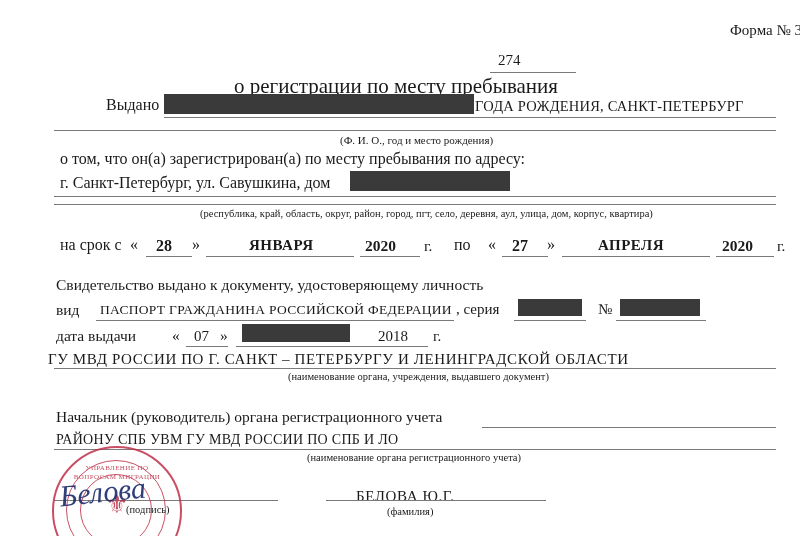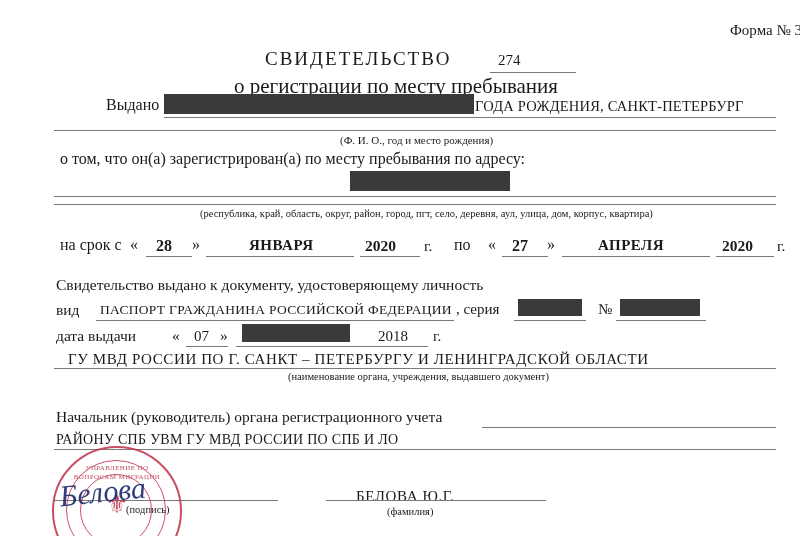--- a/index.html
+++ b/index.html
@@ -89,21 +89,21 @@
   .doc-vid  { top: 301px; left: 36px; font-size: 15.5px; }
   .doc-vid-val { top: 302px; left: 80px; font-size: 13.5px; letter-spacing: 0.3px; }
   .doc-seria { top: 301px; left: 436px; font-size: 15px; }
   .doc-num  { top: 301px; left: 578px; font-size: 15px; }
   .doc-date { top: 327px; left: 36px; font-size: 15.5px; }
   .doc-date-d { top: 328px; left: 174px; font-size: 15px; }
   .doc-date-q1 { top: 327px; left: 152px; font-size: 15.5px; }
   .doc-date-q2 { top: 327px; left: 200px; font-size: 15.5px; }
   .doc-date-y { top: 328px; left: 358px; font-size: 15px; }
   .doc-date-g { top: 328px; left: 413px; font-size: 15px; }
-  .doc-organ { top: 351px; left: 48px; font-size: 15px; letter-spacing: 0.6px; }
+  .doc-organ { top: 351px; left: 28px; font-size: 15px; letter-spacing: 0.6px; }
   .cap-organ { top: 371px; left: 268px; font-size: 10.5px; }
 
   .chief { top: 408px; left: 36px; font-size: 15.5px; }
   .chief-val { top: 409px; left: 466px; font-size: 14px; letter-spacing: 0.3px; }
   .chief-val2 { top: 432px; left: 36px; font-size: 14px; letter-spacing: 0.3px; }
   .cap-chief { top: 452px; left: 287px; font-size: 10.5px; }
 
   .cap-podpis { top: 504px; left: 106px; font-size: 10.5px; }
   .fam-name { top: 488px; left: 336px; font-size: 15px; letter-spacing: 0.6px; }
   .cap-fam { top: 506px; left: 367px; font-size: 10.5px; }
@@ -158,36 +158,36 @@
     opacity: 0.9;
   }
 </style>
 </head>
 <body>
 
 <div id="page">
 
   <div class="txt form-no">Форма № 3</div>
 
-  <div class="txt title-main">СВИДЕТЕЛЬСТВО</div>
   <div class="txt title-num">274</div>
   <div class="rule" style="left:470px; top:72px; width:86px;"></div>
 
   <div class="txt title-sub">о регистрации по месту пребывания</div>
 
   <div class="txt lbl-vydano">Выдано</div>
   <div class="redact" style="left:144px; top:94px; width:310px; height:20px;"></div>
   <div class="txt dob-city">ГОДА РОЖДЕНИЯ, САНКТ-ПЕТЕРБУРГ</div>
   <div class="rule" style="left:144px; top:117px; width:612px;"></div>
 
   <div class="rule" style="left:34px; top:130px; width:722px;"></div>
   <div class="txt line-otom">о том, что он(а) зарегистрирован(а) по месту пребывания по адресу:</div>
 
   <div class="txt cap-fio">(Ф. И. О., год и место рождения)</div>
 
+  <div class="txt addr-line">г. Санкт-Петербург, ул. Савушкина, дом</div>
   <div class="redact" style="left:330px; top:171px; width:160px; height:20px;"></div>
   <div class="rule" style="left:34px; top:196px; width:722px;"></div>
   <div class="rule" style="left:34px; top:204px; width:722px;"></div>
   <div class="txt cap-addr">(республика, край, область, округ, район, город, пгт, село, деревня, аул, улица, дом, корпус, квартира)</div>
 
   <div class="txt term-pre">на срок с</div>
   <div class="txt term-q1">«</div>
   <div class="txt term-d1">28</div>
   <div class="rule" style="left:126px; top:256px; width:46px;"></div>
   <div class="txt term-q2">»</div>
@@ -231,20 +231,21 @@
   <div class="txt doc-date-g">г.</div>
 
   <div class="txt doc-organ">ГУ  МВД  РОССИИ  ПО  Г. САНКТ – ПЕТЕРБУРГУ  И  ЛЕНИНГРАДСКОЙ ОБЛАСТИ</div>
   <div class="rule" style="left:34px; top:368px; width:722px;"></div>
   <div class="txt chief">Начальник (руководитель) органа регистрационного учета</div>
 
   <div class="txt cap-organ">(наименование органа, учреждения, выдавшего документ)</div>
   <div class="rule" style="left:462px; top:427px; width:294px;"></div>
   <div class="txt chief-val2">РАЙОНУ СПБ УВМ  ГУ  МВД  РОССИИ  ПО СПБ  И  ЛО</div>
   <div class="rule" style="left:34px; top:449px; width:722px;"></div>
+  <div class="txt cap-chief">(наименование органа регистрационного учета)</div>
 
   <div class="rule" style="left:34px; top:500px; width:224px;"></div>
   <div class="txt cap-podpis">(подпись)</div>
 
   <div class="txt fam-name">БЕЛОВА Ю.Г.</div>
   <div class="rule" style="left:306px; top:500px; width:220px;"></div>
   <div class="txt cap-fam">(фамилия)</div>
 
   <div class="stamp">
     <div class="stamp-inner"></div>

